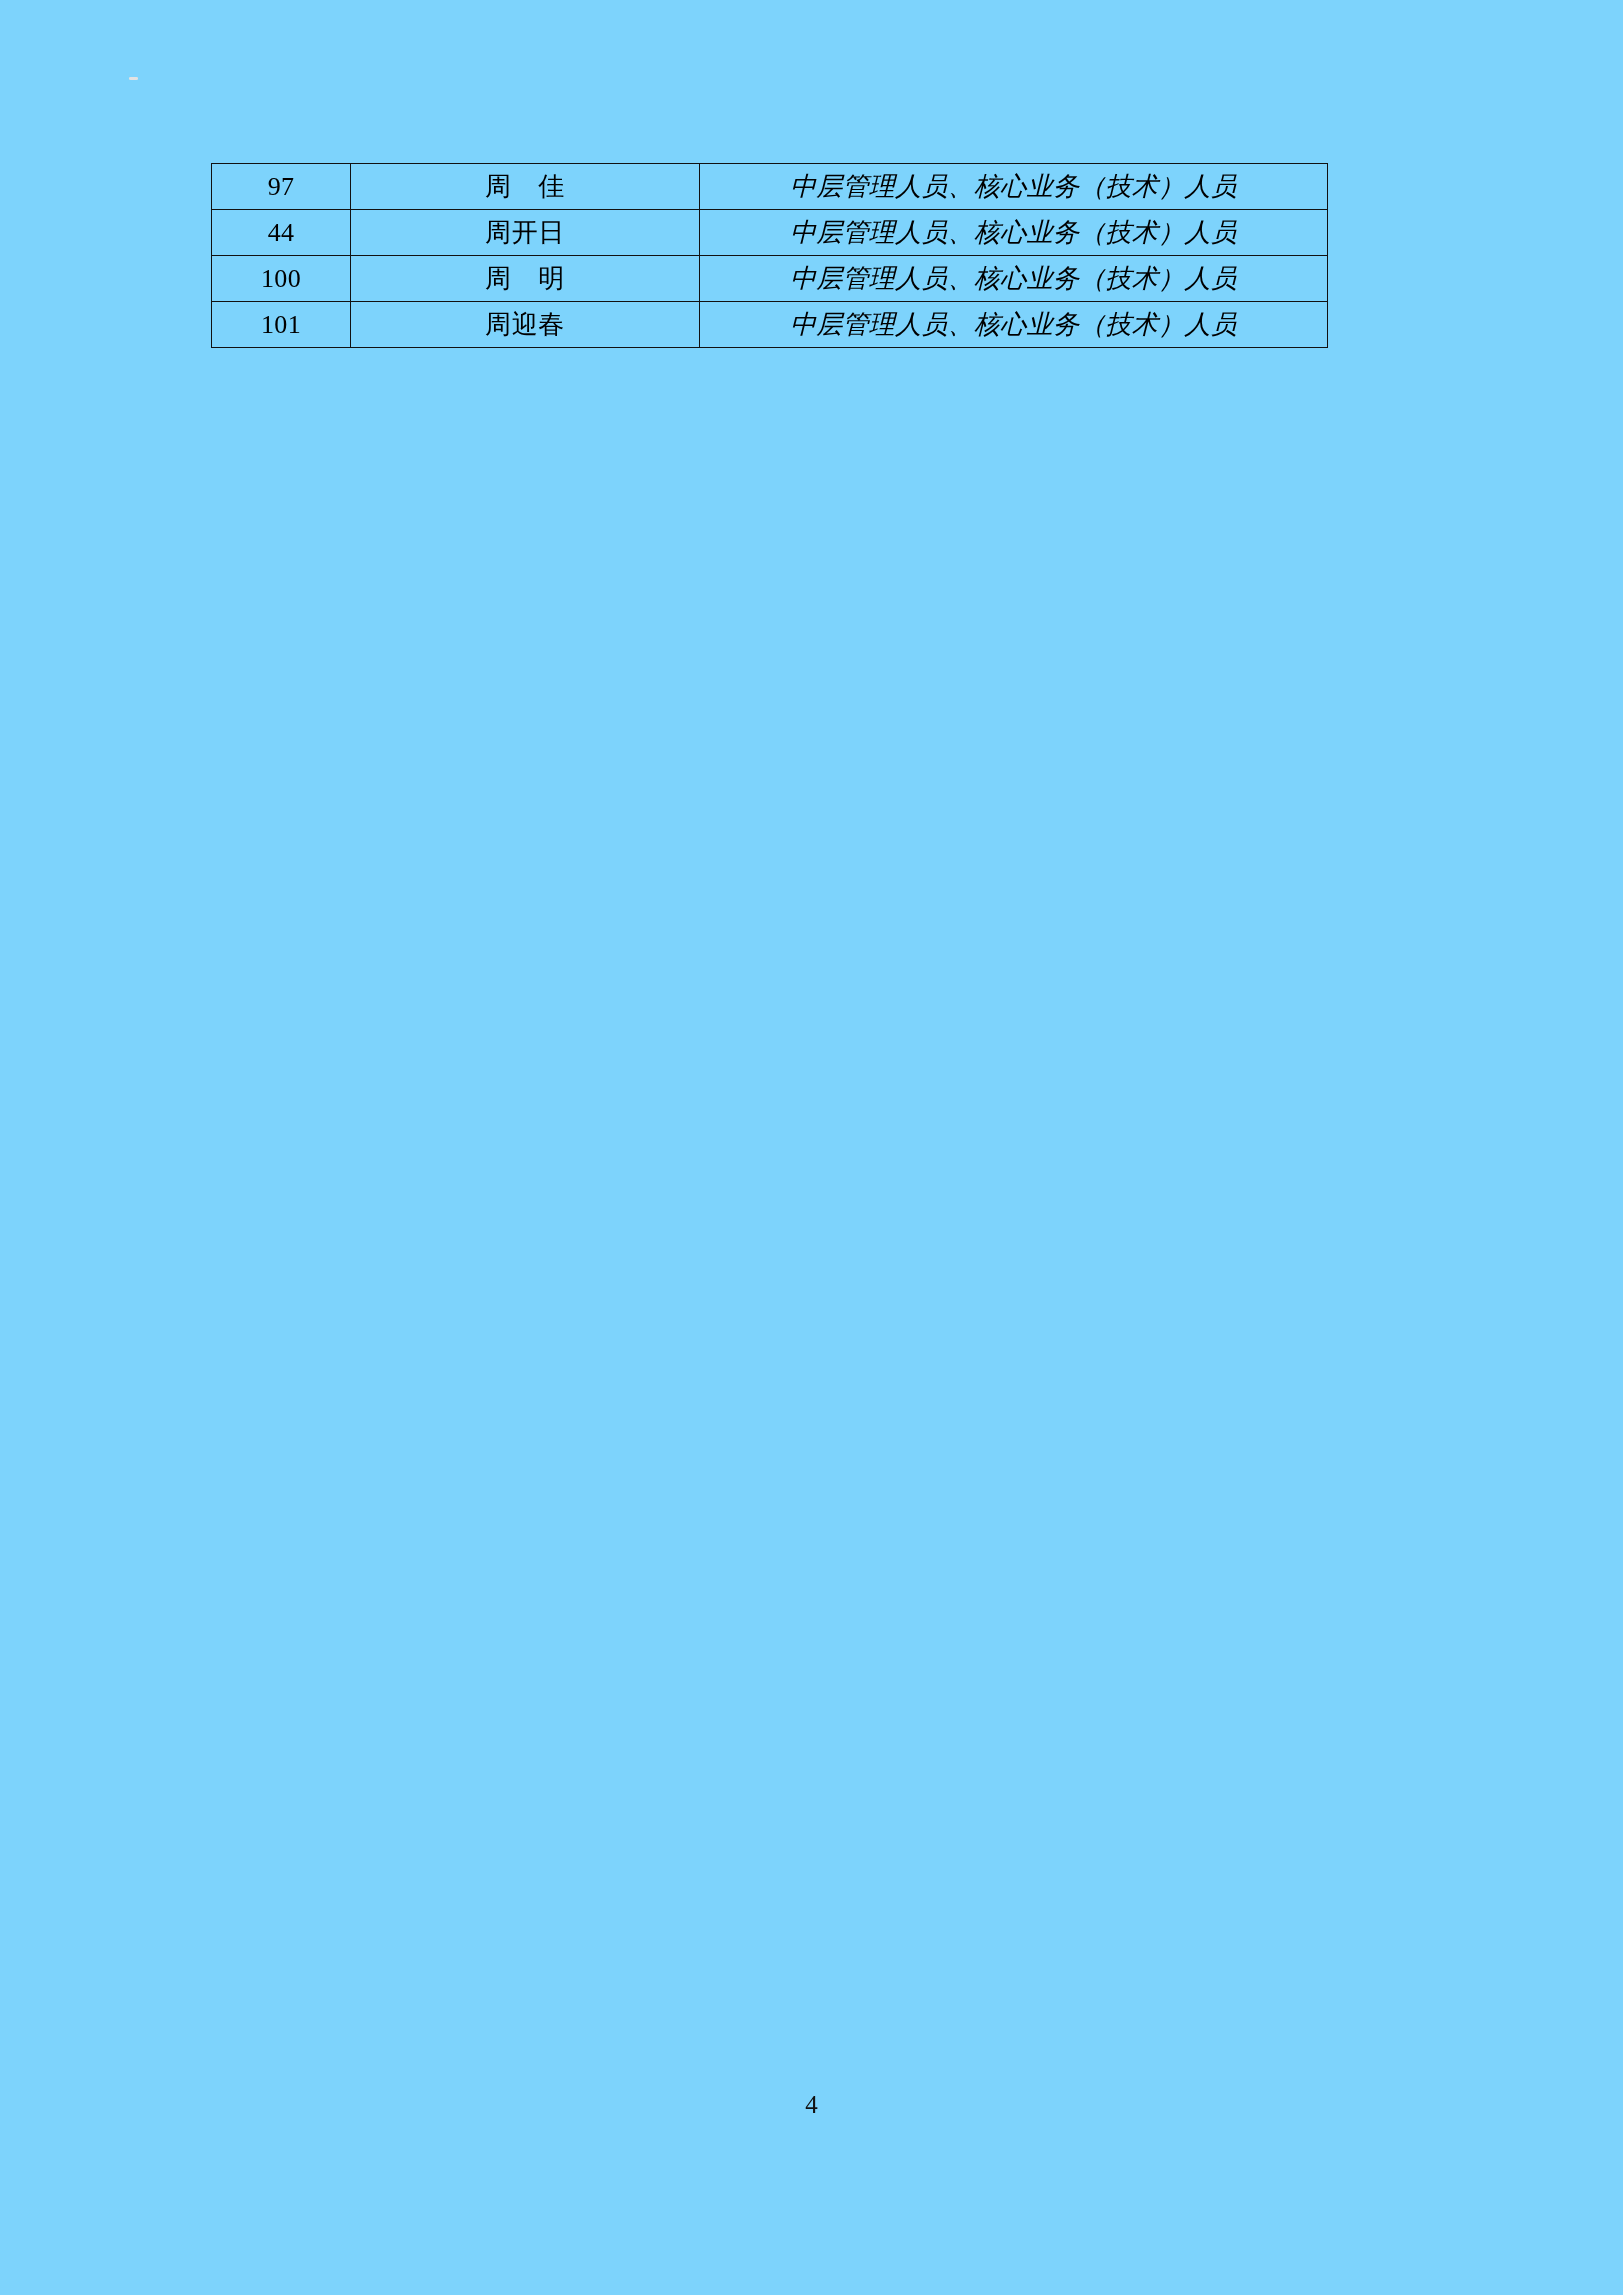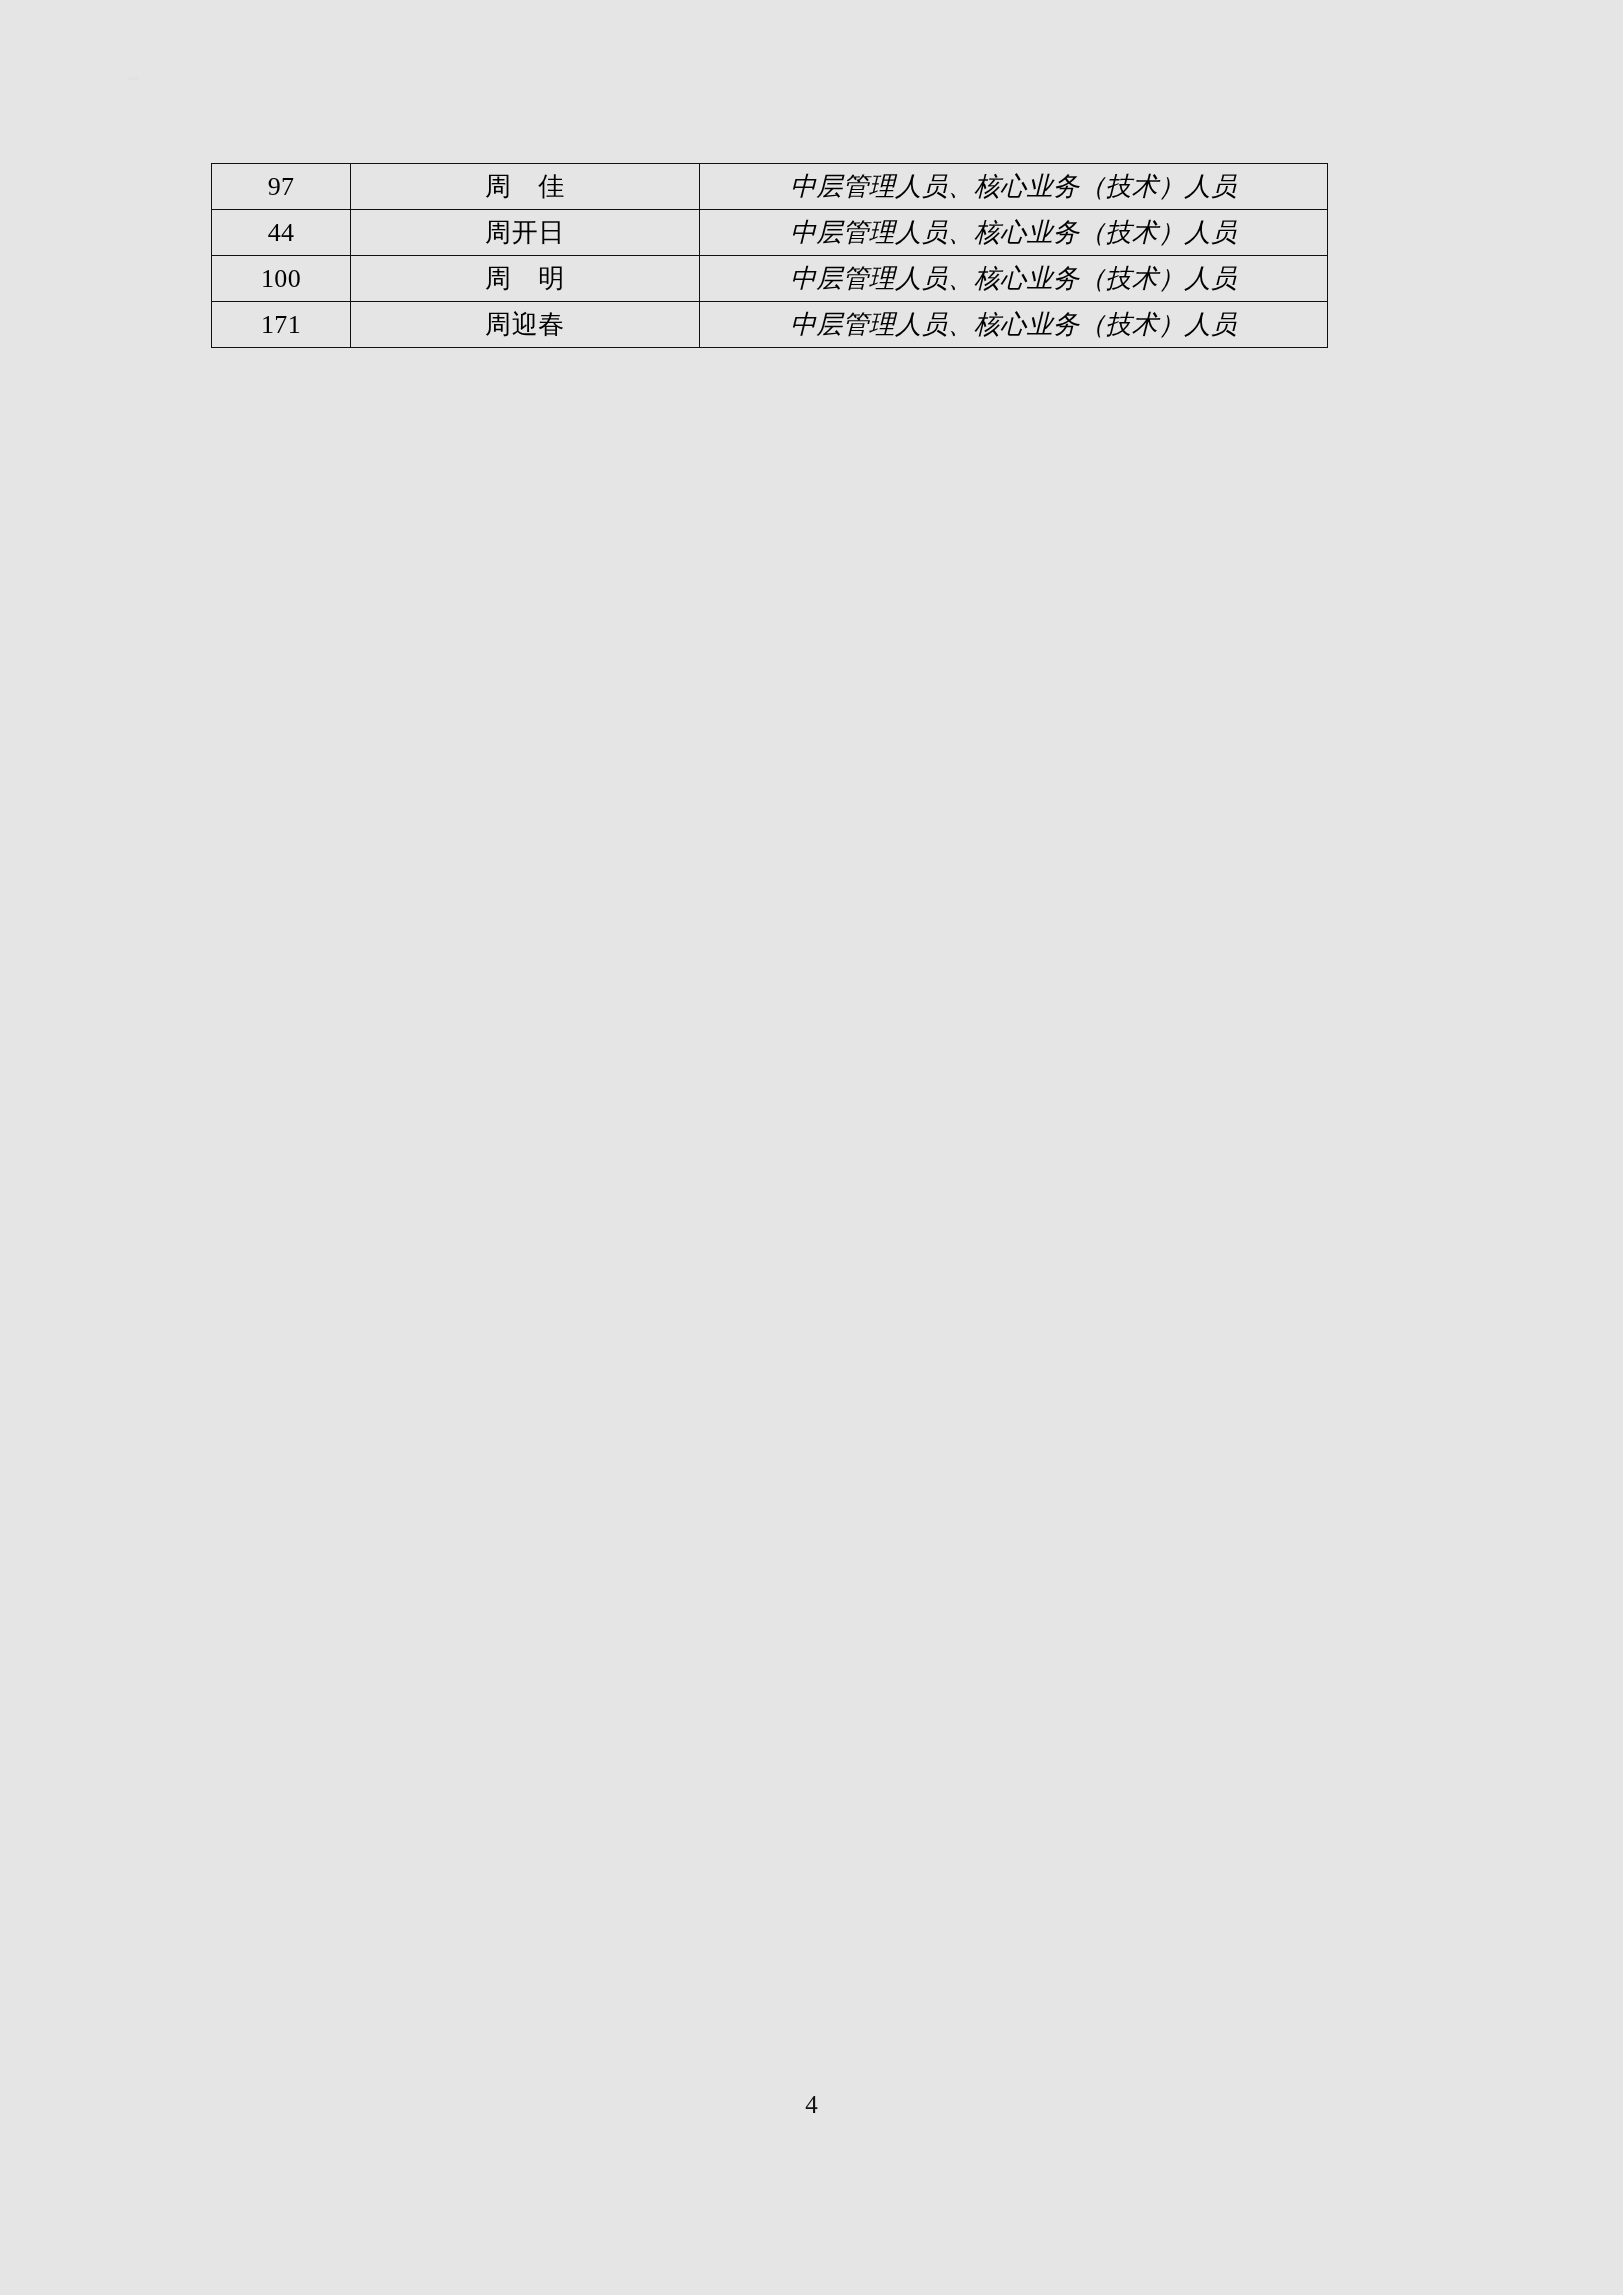--- a/index.html
+++ b/index.html
@@ -14,21 +14,21 @@
     font-family: "Liberation Serif", "DejaVu Serif", serif;
     color: #000000;
     overflow: hidden;
   }
   .page {
     position: absolute;
     top: 0;
     left: 0;
     width: 1623px;
     height: 2295px;
-    background: #e5e5e5;
+    background: #7dd3fc;
   }
   
   .scan-mark {
     position: absolute;
     left: 129px;
     top: 77px;
     width: 9.2px;
     height: 2.6px;
     background: #e2e2e2;
     border-radius: 1.3px;
@@ -106,21 +106,21 @@
         </tr>
 
 
         <tr>
           <td class="col-no">100</td>
           <td class="col-name">周　明</td>
           <td class="col-cat">中层管理人员、核心业务（技术）人员</td>
         </tr>
 
         <tr>
-          <td class="col-no">171</td>
+          <td class="col-no">101</td>
           <td class="col-name">周迎春</td>
           <td class="col-cat">中层管理人员、核心业务（技术）人员</td>
         </tr>
 
 
 
 
       </tbody>
     </table>
   </div>

